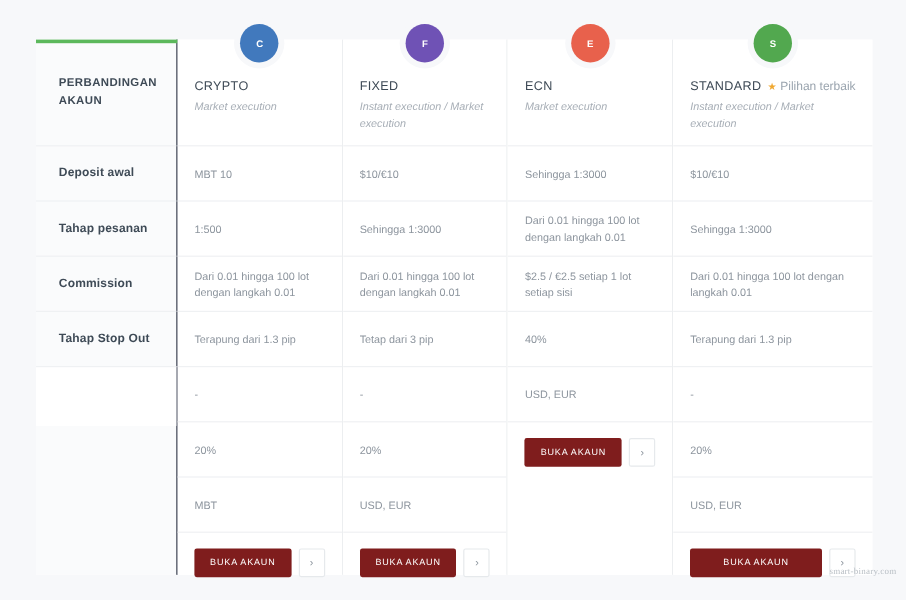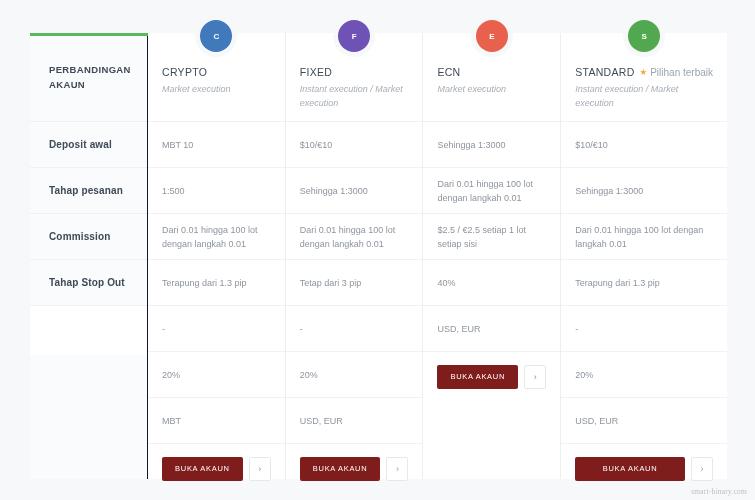--- a/index.html
+++ b/index.html
@@ -203,21 +203,21 @@
     cursor: pointer;
     display: flex;
     align-items: center;
     justify-content: center;
   }
 
   
   #watermark {
     position: absolute;
     right: 8px;
-    bottom: 4px;
+    bottom: 20px;
     font-size: 7.5px;
     color: #b9bfc5;
     letter-spacing: 0.2px;
     font-family: "Liberation Serif", serif;
   }
 </style>
 </head>
 <body>
 
 <div id="comparison-table">

